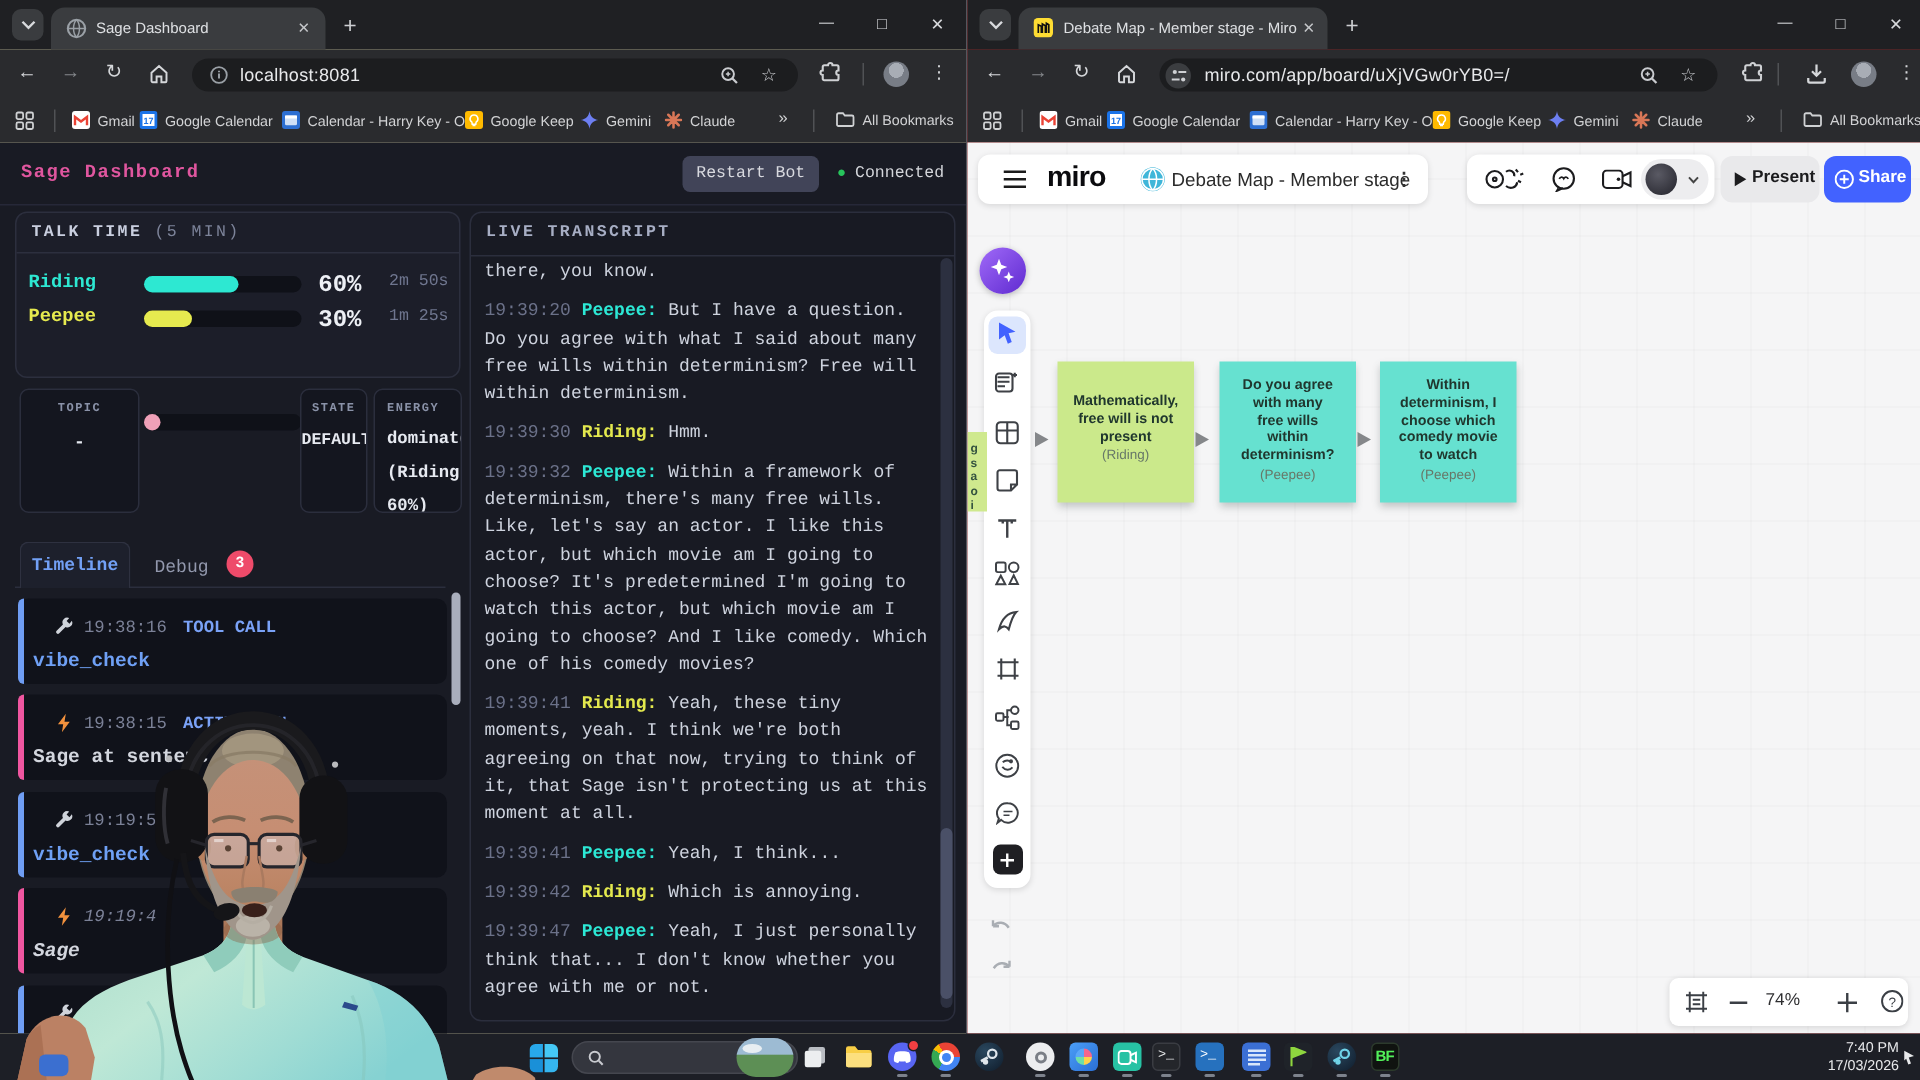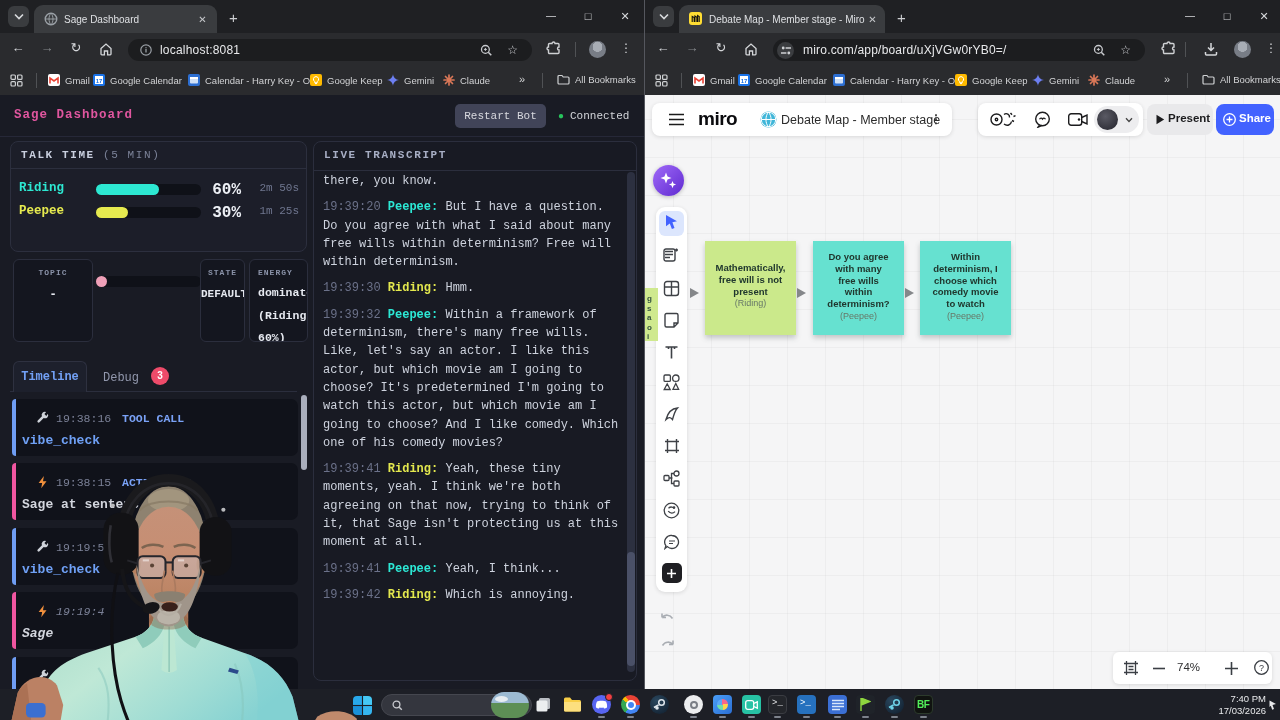--- a/index.html
+++ b/index.html
@@ -293,20 +293,23 @@
 watch this actor, but which movie am I
 going to choose? And I like comedy. Which
 one of his comedy movies?</p>
         <p><span class="ts">19:39:41</span>  <span class="rd">Riding:</span>  Yeah, these tiny
 moments, yeah. I think we're both
 agreeing on that now, trying to think of
 it, that Sage isn't protecting us at this
 moment at all.</p>
         <p><span class="ts">19:39:41</span>  <span class="pp">Peepee:</span>  Yeah, I think...</p>
         <p><span class="ts">19:39:42</span>  <span class="rd">Riding:</span>  Which is annoying.</p>
+        <p><span class="ts">19:39:47</span>  <span class="pp">Peepee:</span>  Yeah, I just personally
+think that... I don't know whether you
+agree with me or not.</p>
       </div>
       <div id="tscroll">
             <div class="th" style="top:380px;height:114px;"></div>
           </div>
     </div>
   </div>
 </div>
 
 <div class="win" style="left:644px;width:636px;background:#b91c1c;border-left:1px solid #55575e;">
   <div class="titlebar">

